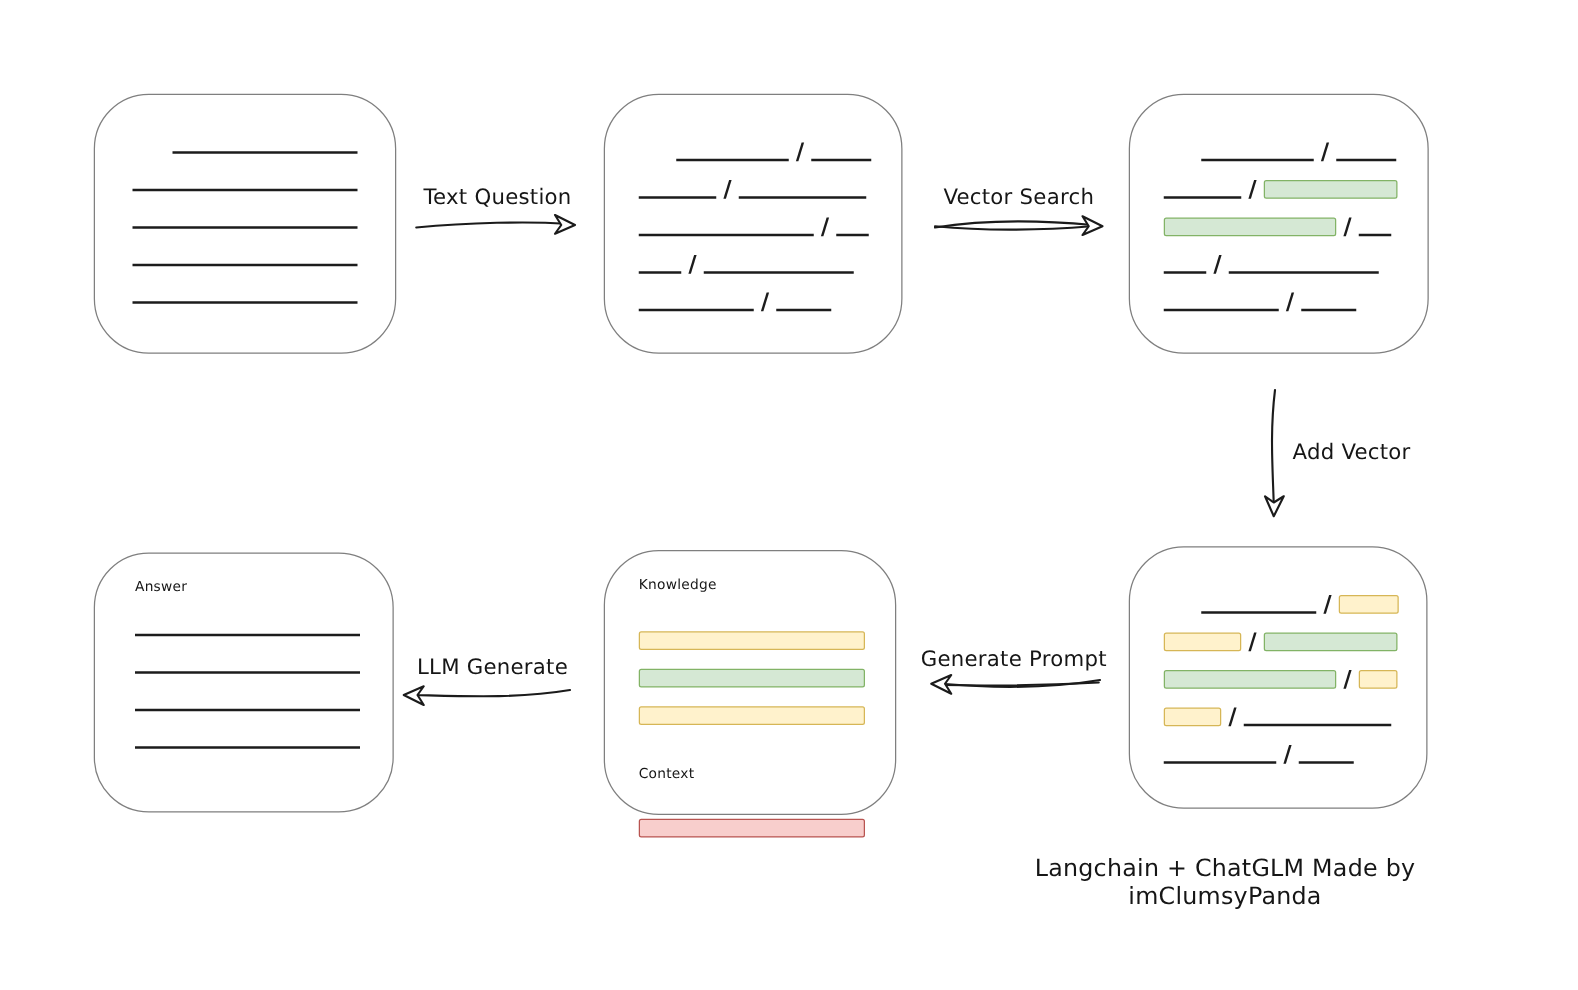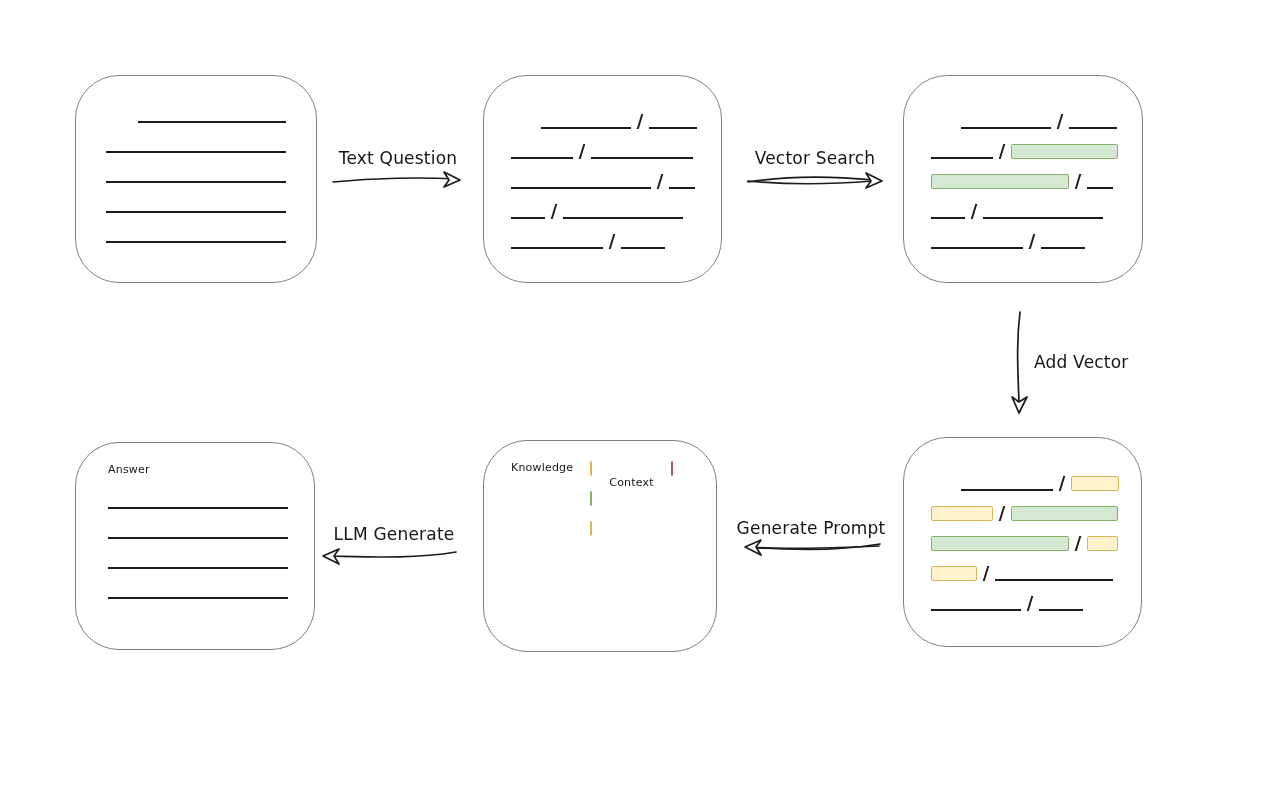--- a/index.html
+++ b/index.html
@@ -29,21 +29,21 @@
     white-space:nowrap;
   }
   #caption{
     position:absolute;left:770px;top:684px;width:420px;text-align:center;
     font-size:19px;font-weight:500;letter-spacing:.2px;
   }
   svg.arrows{position:absolute;left:0;top:0;pointer-events:none;}
   svg.arrows path{stroke:#1b1b1b;stroke-width:1.7;fill:none;stroke-linecap:round;stroke-linejoin:round;}
   svg.arrows path.head{fill:#ffffff;}
   
-  #prompt-content{padding:20px 24px 0 27px;display:flex;flex-direction:row;gap:17px;}
+  #prompt-content{padding:20px 24px 0 27px;display:flex;flex-direction:column;gap:17px;}
   #prompt-content .bar{width:100%;}
   #prompt-content .bar + .bar{margin-top:15px;}
   #knowledge-label{margin-bottom:14px;}
   #question-label{margin-top:15px;margin-bottom:13px;}
   
   #answer-content{padding:20px 28px 0 32px;}
   #answer-content .lines{margin-top:31px;}
 </style>
 </head>
 <body>
@@ -201,14 +201,15 @@
       <path class="head" d="M339,549 L323,556 L339,564 L334,556 Z"></path>
     </g>
   </svg>
 
   <div class="arrow-label" style="left:330px;top:148px;width:136px;">Text Question</div>
   <div class="arrow-label" style="left:742px;top:148px;width:146px;">Vector Search</div>
   <div class="arrow-label" style="left:1034px;top:352px;width:130px;text-align:left;">Add Vector</div>
   <div class="arrow-label" style="left:736px;top:518px;width:150px;">Generate Prompt</div>
   <div class="arrow-label" style="left:324px;top:524px;width:140px;">LLM Generate</div>
 
+  <div id="caption">Langchain + ChatGLM Made by imClumsyPanda</div>
 
 </div>
 
 </body></html>

